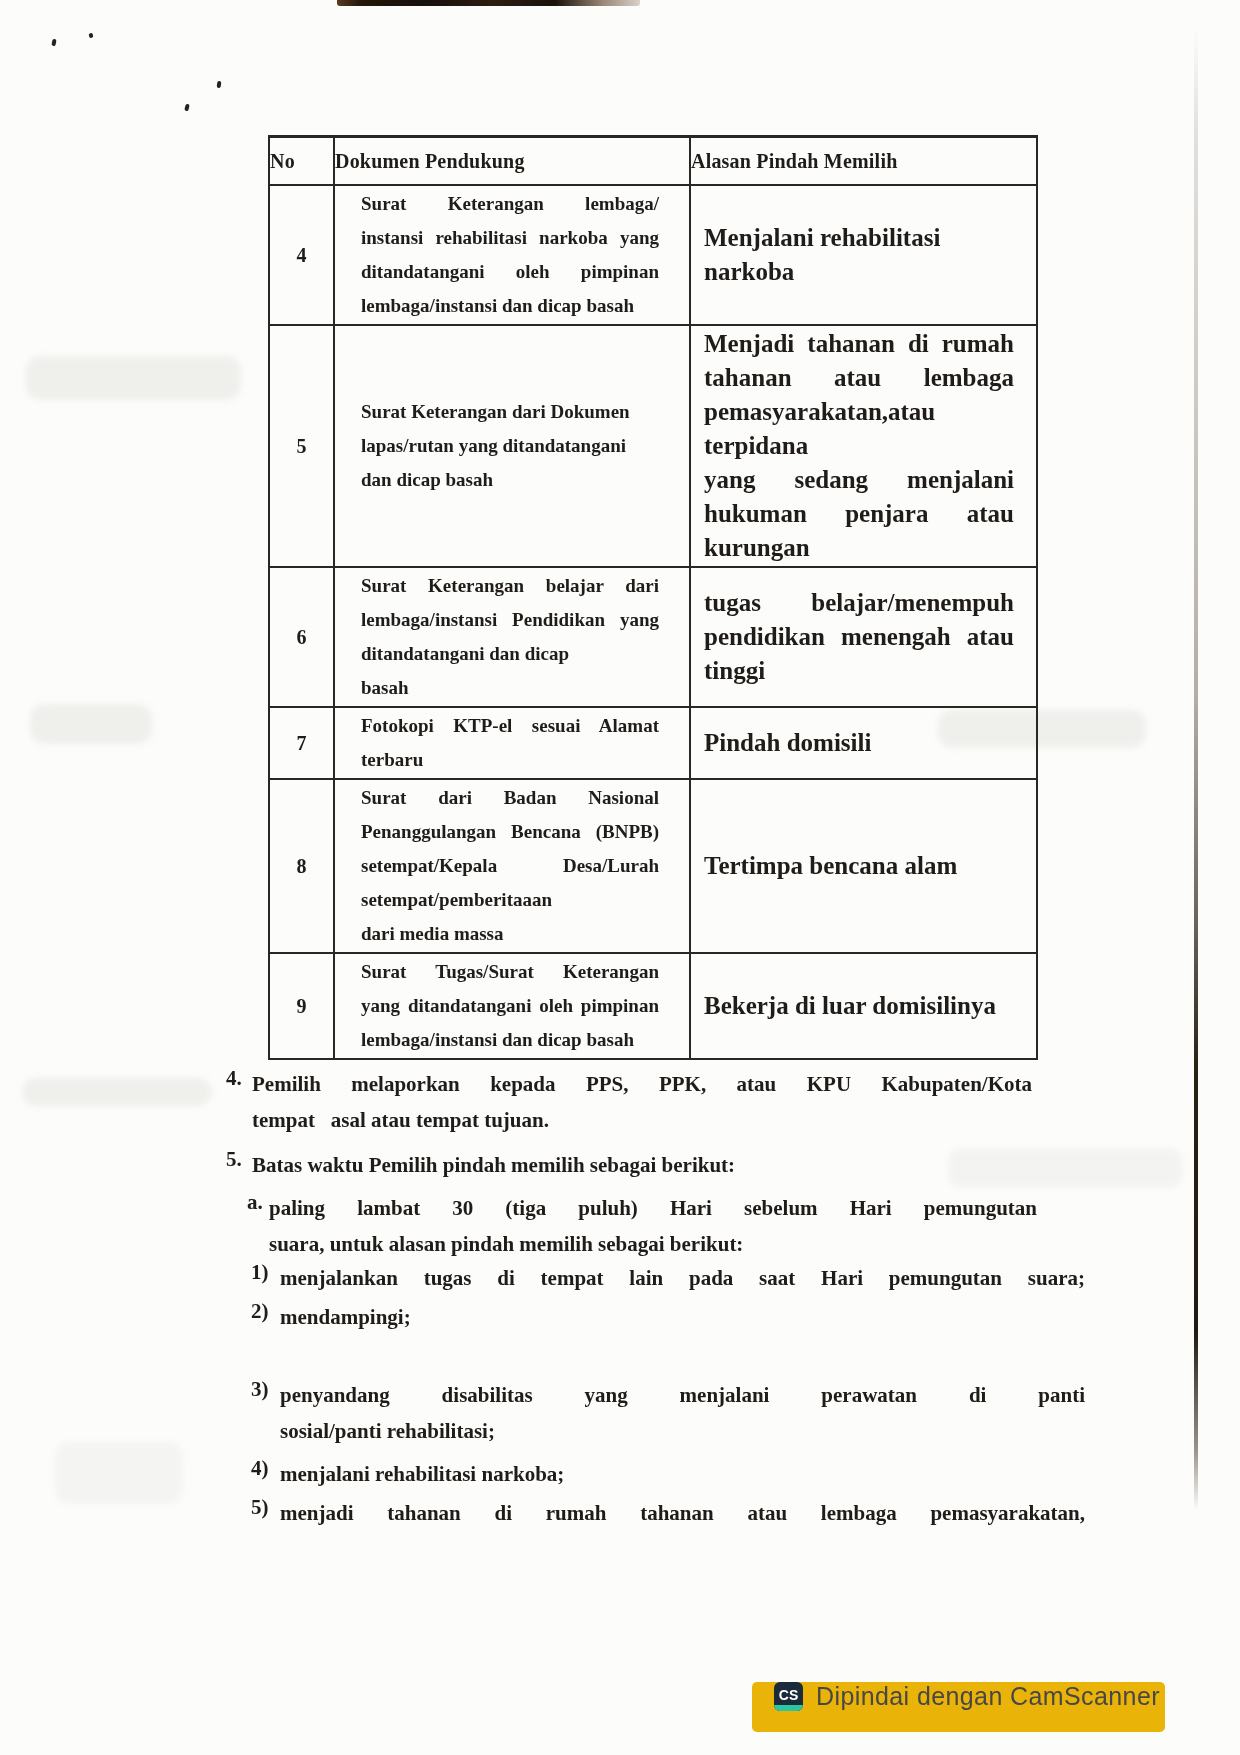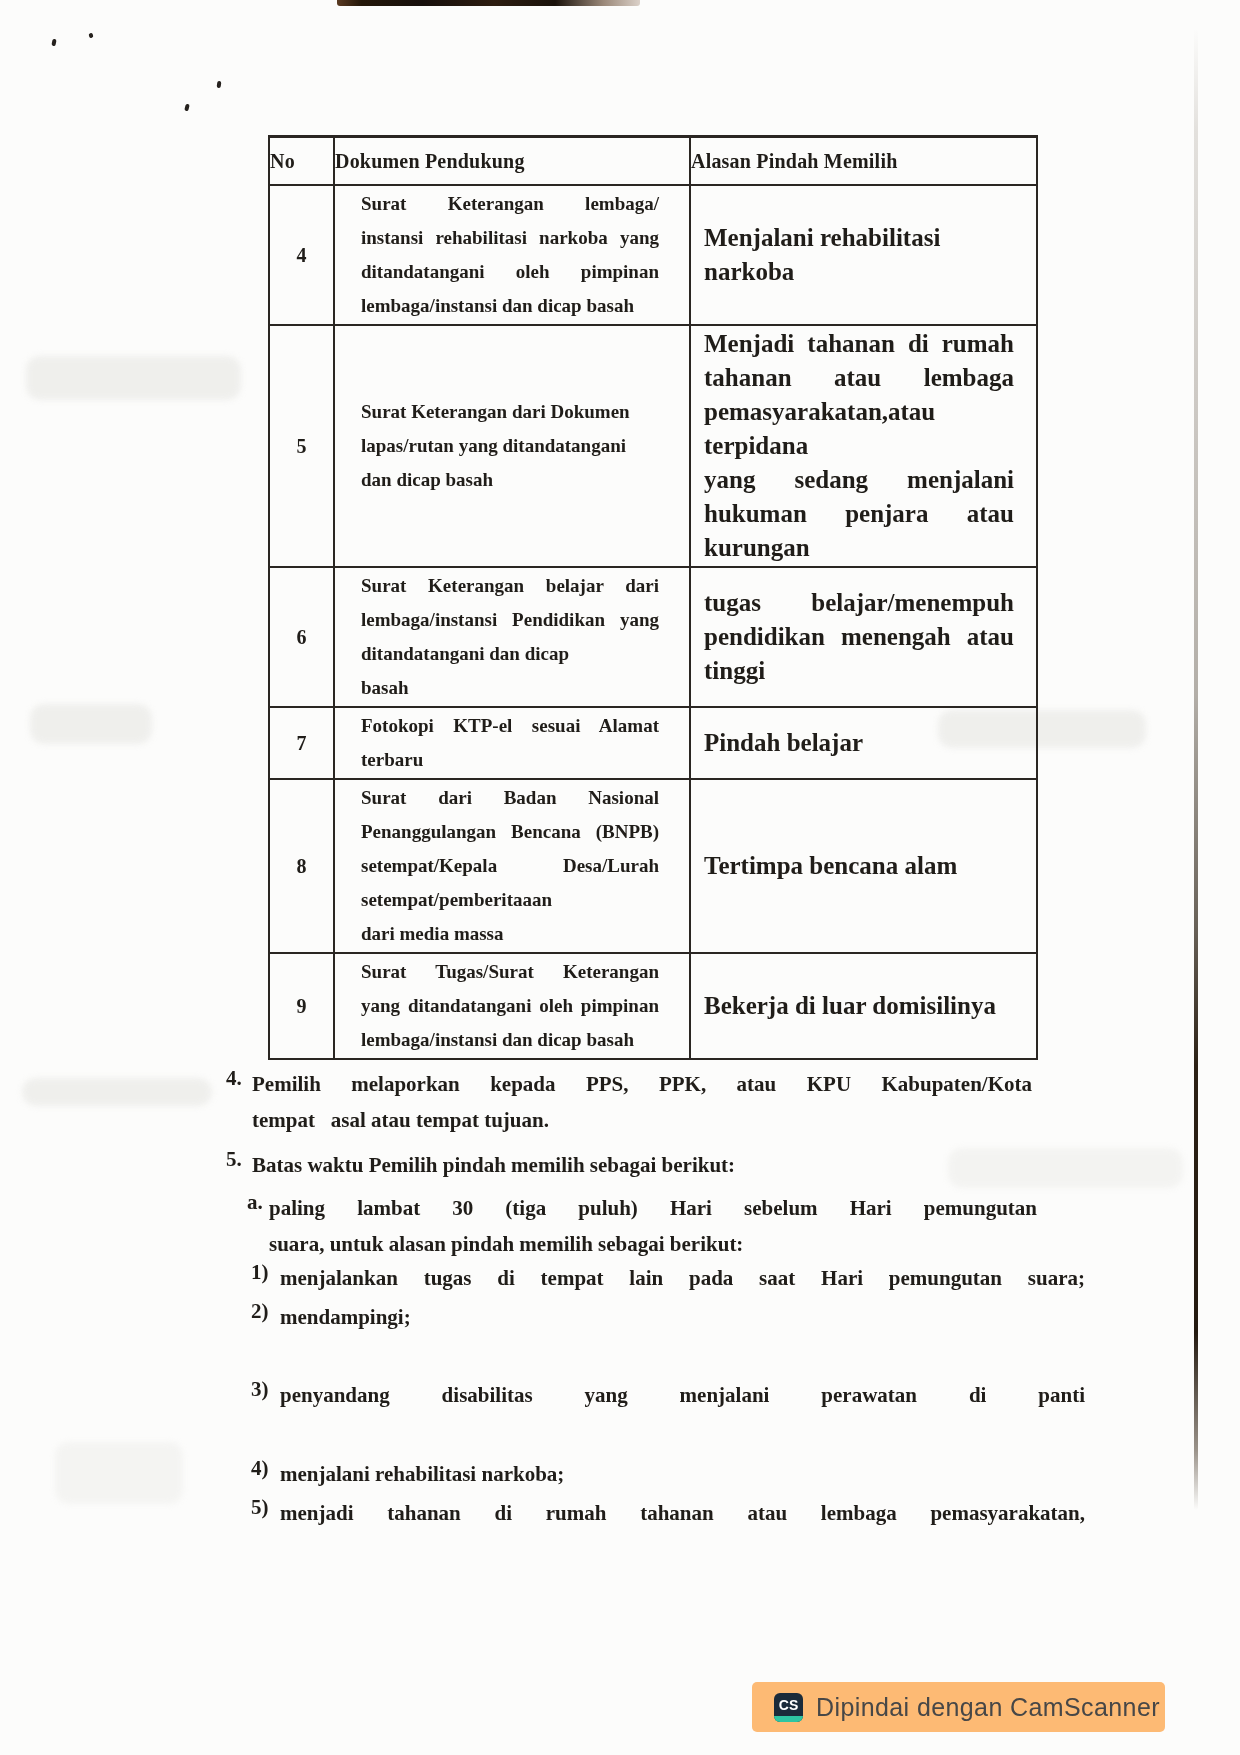--- a/index.html
+++ b/index.html
@@ -59,22 +59,22 @@
   .list-item .lbl { flex:none; }
   .list-item.num   { left:226px; } .list-item.num .lbl   { width:26px; } .list-item.num .lines   { width:780px; }
   .list-item.alpha { left:247px; } .list-item.alpha .lbl { width:22px; } .list-item.alpha .lines { width:768px; }
   .list-item.paren { left:251px; } .list-item.paren .lbl { width:29px; } .list-item.paren .lines { width:805px; }
   .lline { line-height:36px; white-space:pre-wrap; }
   .lline.j { white-space:normal; text-align:justify; text-align-last:justify; }
 
   
   .cam-bar {
     position:absolute; left:752px; top:1682px; width:413px; height:50px;
-    background:#fdba74; border-radius:5px;
-    display:flex; align-items:center;
+    background:#eab308; border-radius:5px;
+    display:flex; align-items:flex-start;
     font-family:"Liberation Sans", sans-serif;
   }
   .cs-icon {
     width:29px; height:29px; margin-left:22px; border-radius:6px;
     background:#1b2b3a; position:relative; flex:none;
     color:#ffffff; font-weight:700; font-size:14px;
     display:flex; align-items:center; justify-content:center;
     padding-bottom:4px; box-sizing:border-box;
   }
   .cs-icon::after {
@@ -157,21 +157,21 @@
             <div class="tline">tinggi</div>
           </td>
         </tr>
         <tr>
           <td class="cell-no">7</td>
           <td class="cell-dok">
             <div class="tline j">Fotokopi KTP-el sesuai Alamat</div>
             <div class="tline">terbaru</div>
           </td>
           <td class="cell-alasan">
-            <div class="tline">Pindah belajar</div>
+            <div class="tline">Pindah domisili</div>
           </td>
         </tr>
         <tr>
           <td class="cell-no">8</td>
           <td class="cell-dok">
             <div class="tline j">Surat dari Badan Nasional</div>
             <div class="tline j">Penanggulangan Bencana (BNPB)</div>
             <div class="tline j">setempat/Kepala Desa/Lurah</div>
             <div class="tline">setempat/pemberitaaan</div>
             <div class="tline">dari media massa</div>
@@ -224,20 +224,21 @@
       <div class="list-item paren" style="top: 1299px;">
         <span class="lbl">2)</span>
         <div class="lines">
           <div class="lline">mendampingi;</div>
         </div>
       </div>
       <div class="list-item paren" style="top: 1377px;">
         <span class="lbl">3)</span>
         <div class="lines">
           <div class="lline j">penyandang disabilitas yang menjalani perawatan di panti</div>
+          <div class="lline">sosial/panti rehabilitasi;</div>
         </div>
       </div>
       <div class="list-item paren" style="top: 1456px;">
         <span class="lbl">4)</span>
         <div class="lines">
           <div class="lline">menjalani rehabilitasi narkoba;</div>
         </div>
       </div>
       <div class="list-item paren" style="top: 1495px;">
         <span class="lbl">5)</span>

